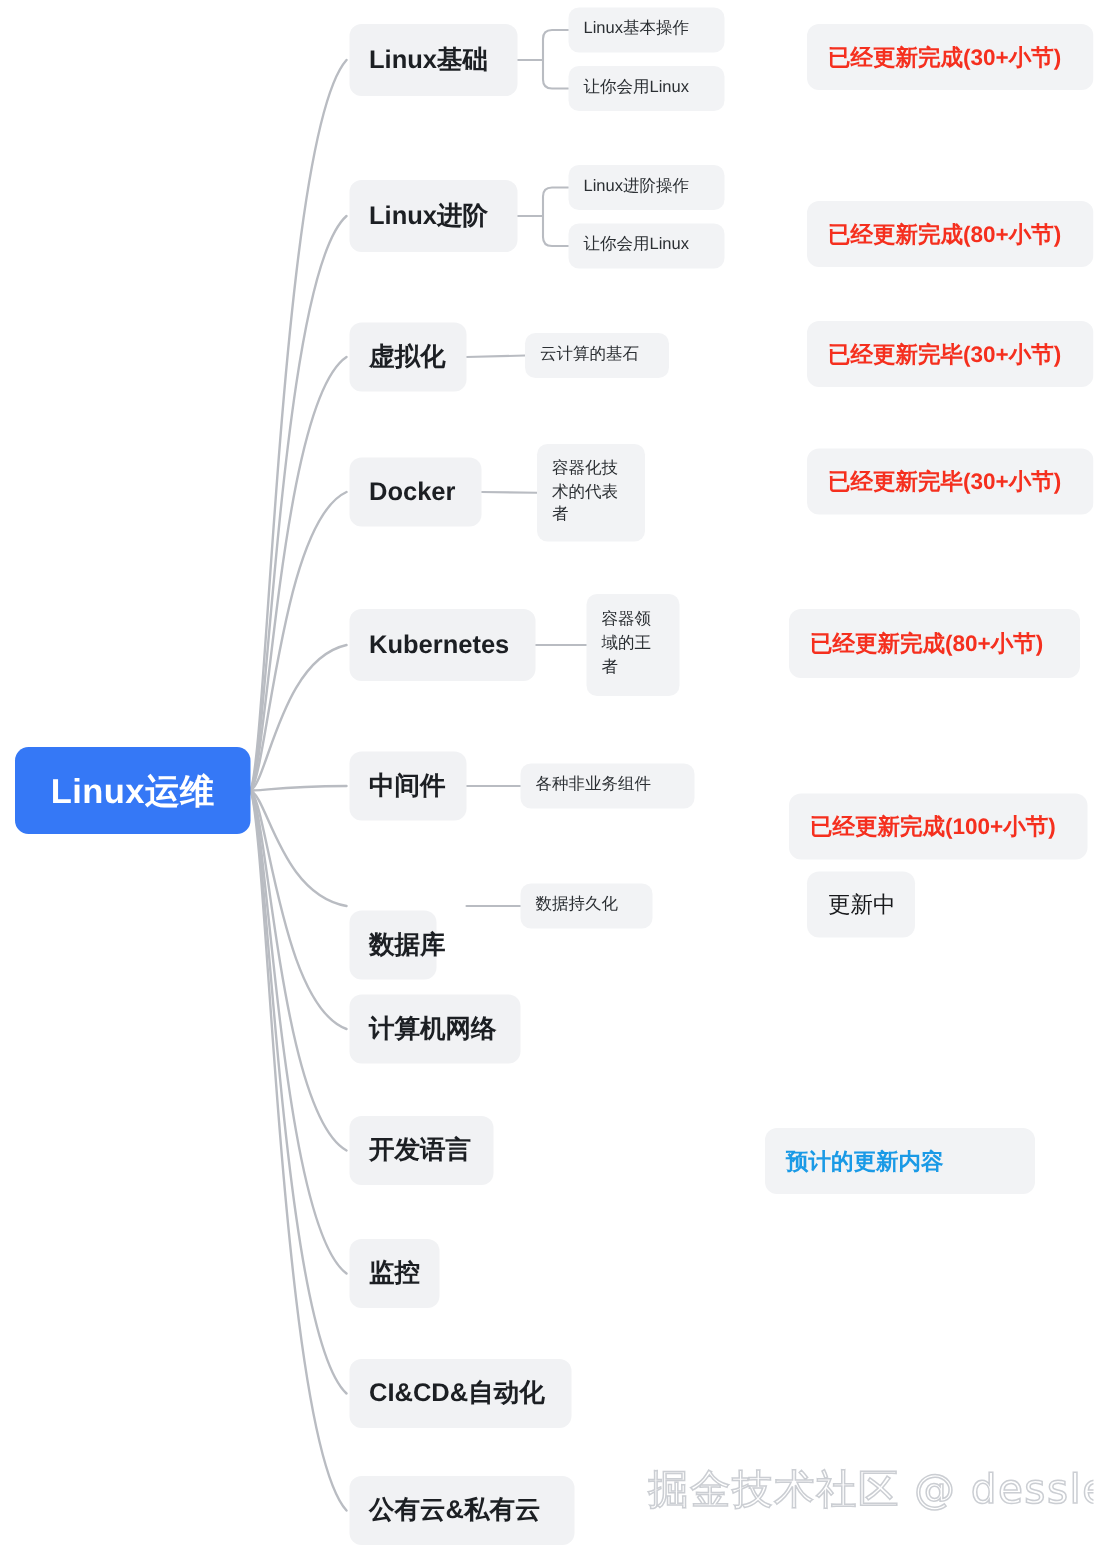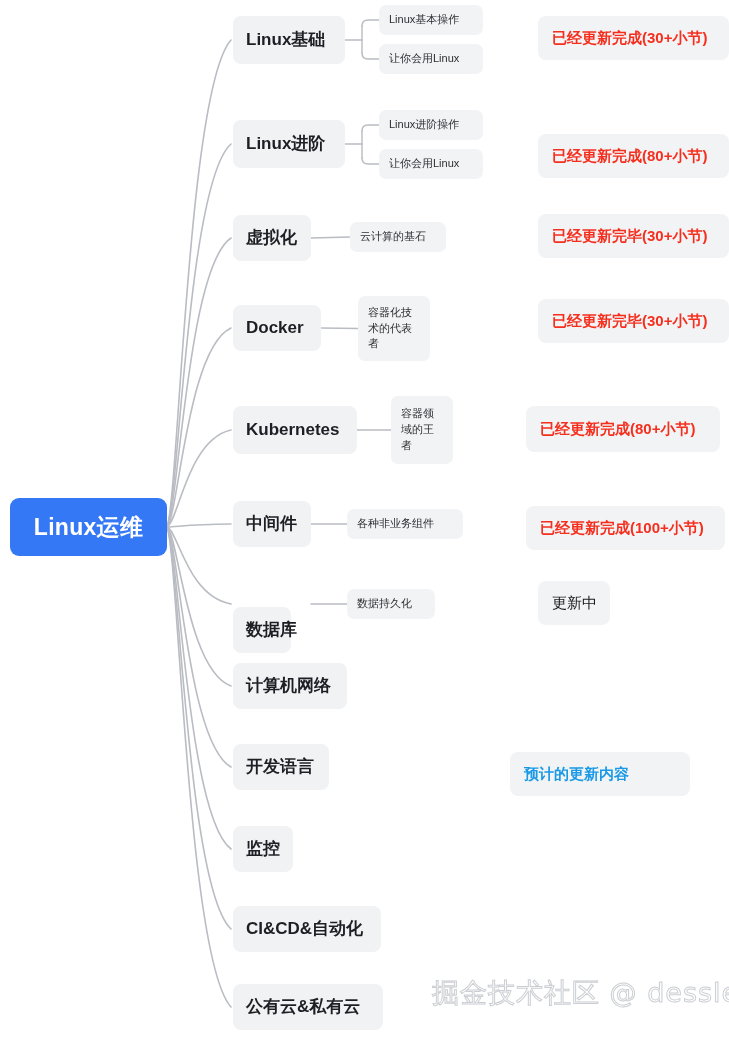--- a/index.html
+++ b/index.html
@@ -244,21 +244,21 @@
   </div>
   <div class="badge status-done" style="left:538px; top:214px; width:191px; height:44px;">
     <span class="badge-label">已经更新完毕(30+小节)</span>
   </div>
   <div class="badge status-done" style="left:538px; top:299px; width:191px; height:44px;">
     <span class="badge-label">已经更新完毕(30+小节)</span>
   </div>
   <div class="badge status-done" style="left:526px; top:406px; width:194px; height:46px;">
     <span class="badge-label">已经更新完成(80+小节)</span>
   </div>
-  <div class="badge status-done" style="left:526px; top:506px; width:199px; height:44px;">
+  <div class="badge status-done" style="left:526px; top:529px; width:199px; height:44px;">
     <span class="badge-label">已经更新完成(100+小节)</span>
   </div>
   <div class="badge status-progress" style="left:538px; top:581px; width:72px; height:44px;">
     <span class="badge-label">更新中</span>
   </div>
   <div class="badge status-planned" style="left:510px; top:752px; width:180px; height:44px;text-align:right;">
     <span class="badge-label">预计的更新内容</span>
   </div>
 
   <div class="watermark">掘金技术社区 @ dessler</div>

